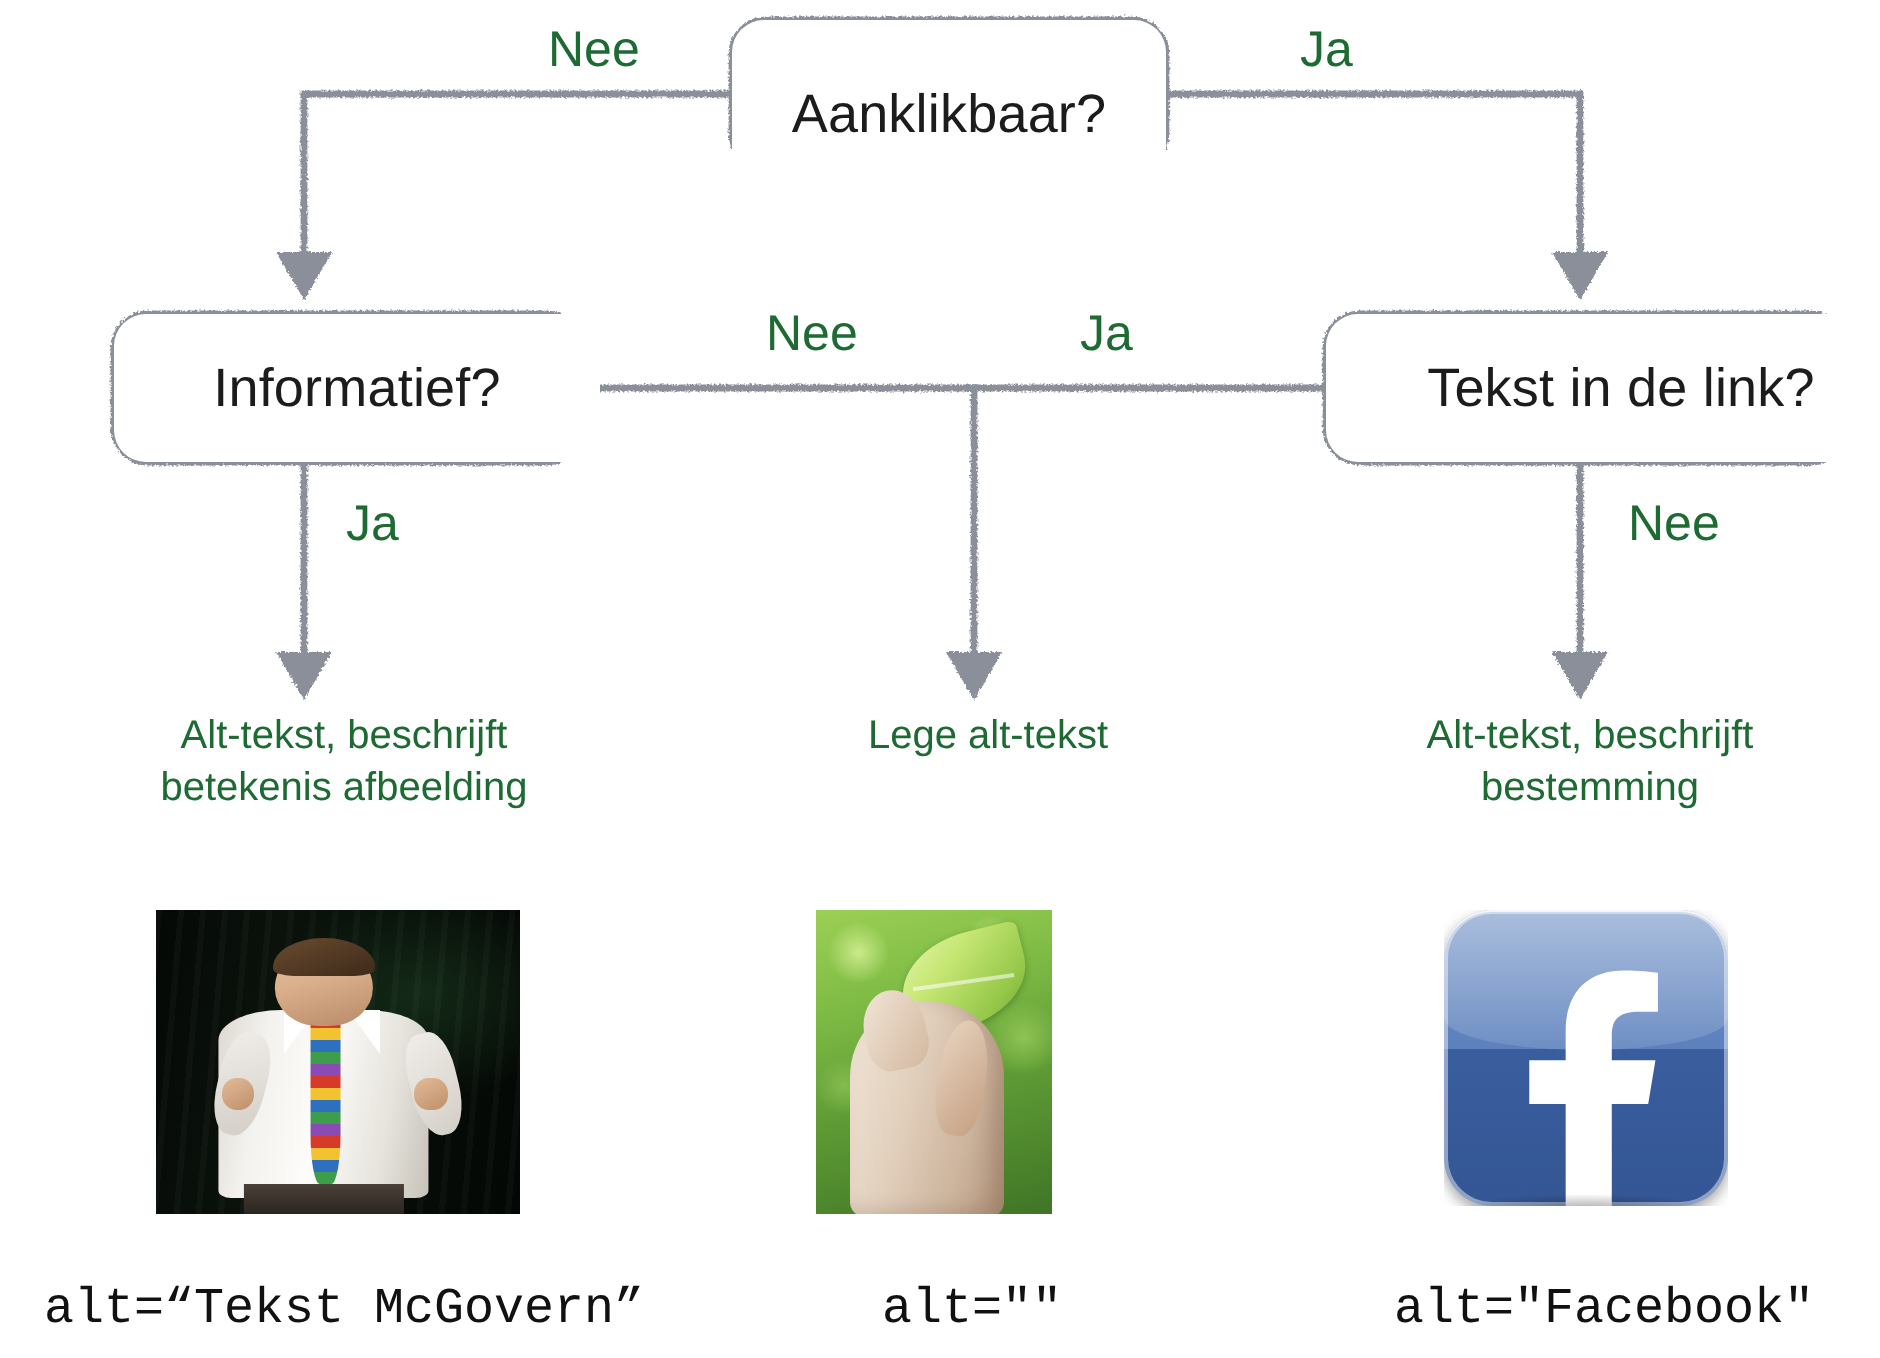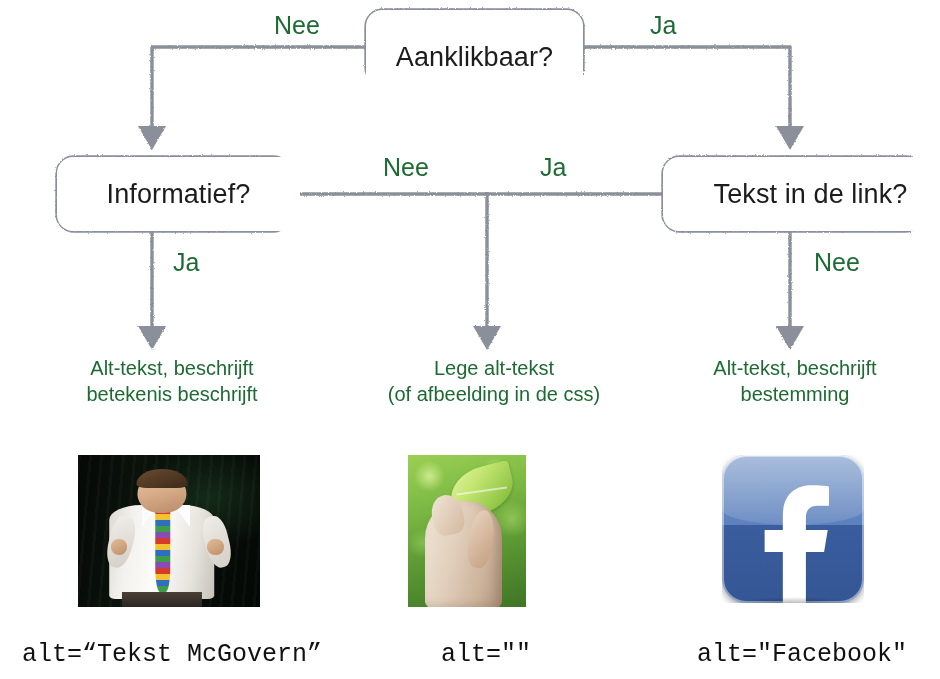--- a/index.html
+++ b/index.html
@@ -327,25 +327,24 @@
 
   <div class="edge-label" id="label-top-nee">Nee</div>
   <div class="edge-label" id="label-top-ja">Ja</div>
   <div class="edge-label" id="label-mid-nee">Nee</div>
   <div class="edge-label" id="label-mid-ja">Ja</div>
   <div class="edge-label" id="label-left-ja">Ja</div>
   <div class="edge-label" id="label-right-nee">Nee</div>
 
   <div class="outcome" id="outcome-left">
     <span class="l1">Alt-tekst, beschrijft</span>
-    <span class="l2">betekenis beschrijft</span>
+    <span class="l2">betekenis afbeelding</span>
   </div>
   <div class="outcome" id="outcome-middle">
     <span class="l1">Lege alt-tekst</span>
-    <span class="l2">(of afbeelding in de css)</span>
   </div>
   <div class="outcome" id="outcome-right">
     <span class="l1">Alt-tekst, beschrijft</span>
     <span class="l2">bestemming</span>
   </div>
 
   <div class="shot" id="img-gerry">
     <div class="photo-gerry">
       <div class="g-curtain"></div>
       <div class="g-shirt"></div>

